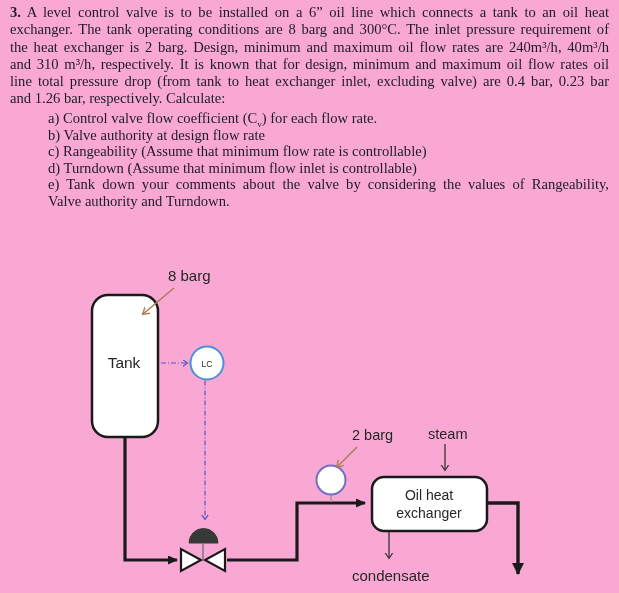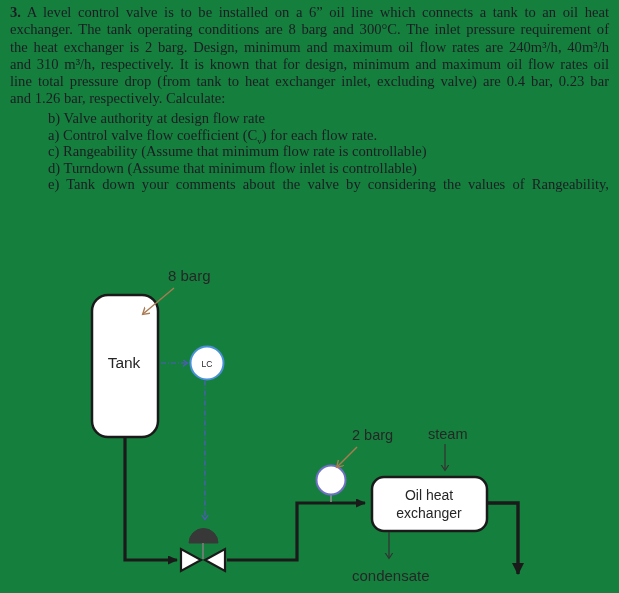--- a/index.html
+++ b/index.html
@@ -1,16 +1,16 @@
 <!DOCTYPE html>
 <html><head>
 <meta charset="utf-8">
 <style>
   html,body{margin:0;padding:0;background:#ffffff;}
-  .page{position:relative;width:619px;height:593px;background:#15803d;overflow:hidden;
+  .page{position:relative;width:619px;height:593px;background:#f9a8d4;overflow:hidden;
         font-family:"Liberation Serif", serif;color:#1c1c24;}
   .textblock{position:absolute;left:10px;top:4px;width:599px;font-size:14.6px;line-height:17.3px;}
   .jline{text-align:justify;text-align-last:justify;white-space:normal;}
   .items{position:absolute;left:48px;top:110px;width:561px;font-size:14.6px;line-height:16.6px;}
   .items .jline{text-align:justify;text-align-last:justify;}
   .note{position:absolute;left:11px;top:227px;width:599px;font-size:14.6px;line-height:17px;}
   .qnum{font-weight:700;}
   sub{font-size:9px;line-height:0;}
   svg{position:absolute;left:0;top:0;}
   svg text{font-family:"Liberation Sans", sans-serif;fill:#262626;}
@@ -23,25 +23,26 @@
   <div class="textblock">
     <div class="jline"><span class="qnum">3.</span> <span>A level control valve is to be installed on a 6” oil line which connects a tank to an oil heat</span></div>
     <div class="jline">exchanger. The tank operating conditions are 8 barg and 300°C. The inlet pressure requirement of</div>
     <div class="jline">the heat exchanger is 2 barg. Design, minimum and maximum oil flow rates are 240m³/h, 40m³/h</div>
     <div class="jline">and 310 m³/h, respectively. It is known that for design, minimum and maximum oil flow rates oil</div>
     <div class="jline">line total pressure drop (from tank to heat exchanger inlet, excluding valve) are 0.4 bar, 0.23 bar</div>
     <div>and 1.26 bar, respectively. Calculate:</div>
   </div>
 
   <div class="items">
+    <div><span>a) Control valve flow coefficient (C</span><sub>v</sub><span>) for each flow rate.</span></div>
     <div>b) Valve authority at design flow rate</div>
-    <div><span>a) Control valve flow coefficient (C</span><sub>v</sub><span>) for each flow rate.</span></div>
     <div>c) Rangeability (Assume that minimum flow rate is controllable)</div>
     <div>d) Turndown (Assume that minimum flow inlet is controllable)</div>
     <div class="jline">e) Tank down your comments about the valve by considering the values of Rangeability,</div>
+    <div>Valve authority and Turndown.</div>
   </div>
 
 
   <svg width="619" height="593" viewBox="0 0 619 593">
     <defs>
       <marker id="mThick" markerUnits="userSpaceOnUse" markerWidth="11" markerHeight="10" refX="9" refY="4.5" orient="auto">
         <path d="M0,0 L10,4.5 L0,9 Z" fill="#1a1a1a"></path>
       </marker>
       <marker id="mBig" markerUnits="userSpaceOnUse" markerWidth="15" markerHeight="14" refX="11" refY="6" orient="auto">
         <path d="M0,0 L12,6 L0,12 Z" fill="#1a1a1a"></path>

